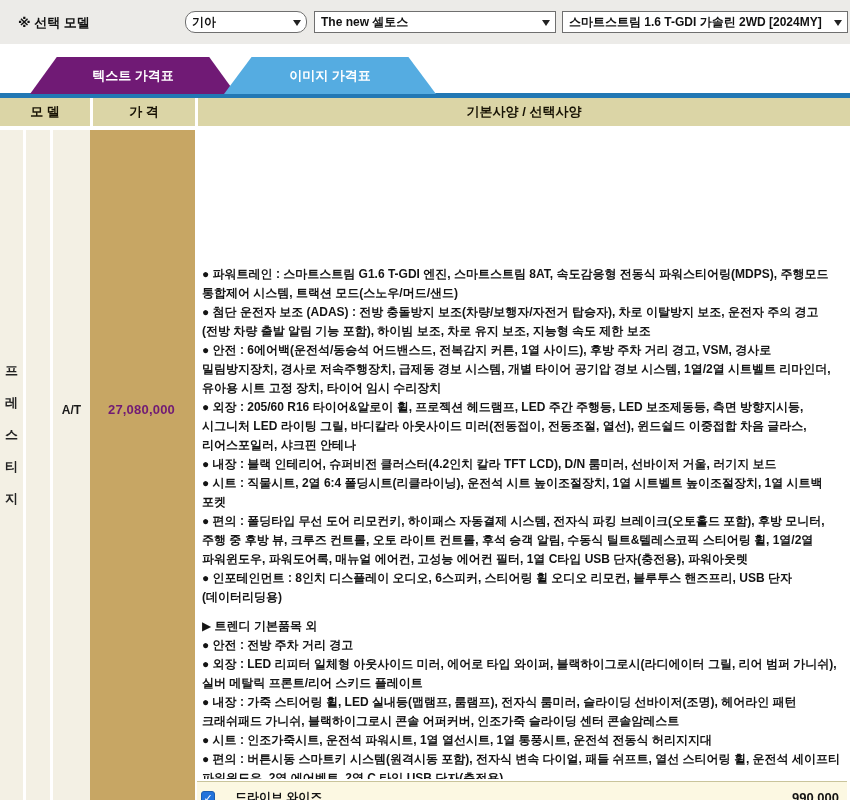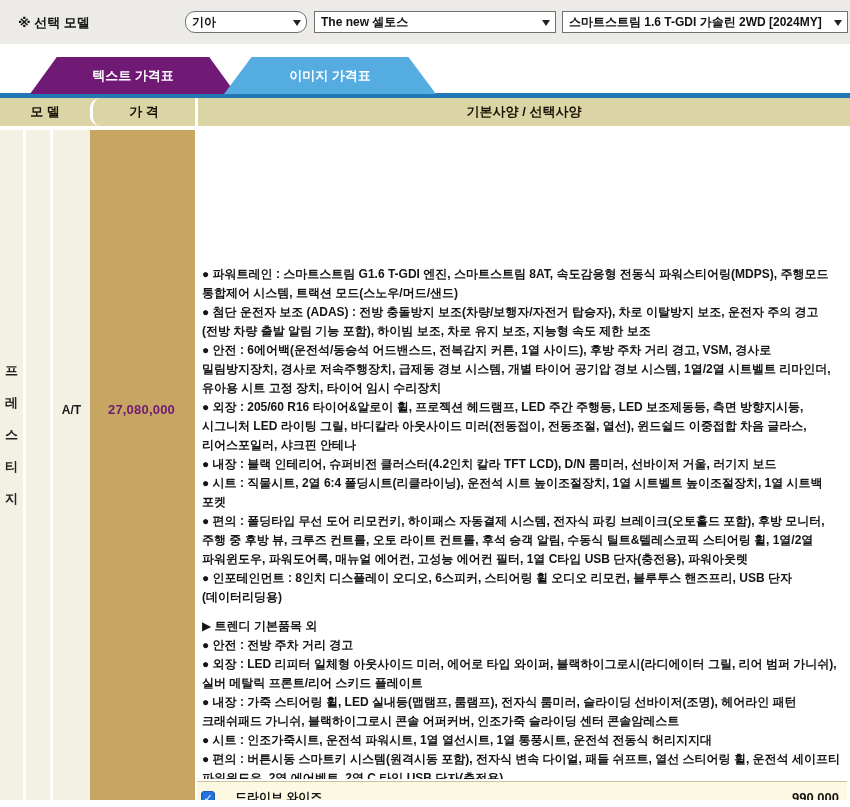--- a/index.html
+++ b/index.html
@@ -24,21 +24,21 @@
          clip-path:polygon(0% 100%, 13% 0%, 87% 0%, 100% 100%); }
   #tab-text  { left:30px;  width:206px; background:#701a75; z-index:1; }
   #tab-image { left:224px; width:212px; background:#55ACE1; z-index:2; }
   .blueline { position:absolute; left:0; top:93px; width:850px; height:5px; background:#2278B4; }
 
   
   .thead { position:absolute; left:0; top:98px; width:850px; height:30px; background:#DBD5A6;
            display:flex; border-bottom:2px solid #ffffff; }
   .th { font-size:13px; font-weight:bold; color:#171204; text-align:center; line-height:28px; }
   .th-model { width:90px; }
-  .th-price { width:105px; border-left:3px solid #fff;border-radius:10px; }
+  .th-price { width:105px; border-left:3px solid #fff; }
   .th-spec  { flex:1; border-left:3px solid #fff; }
 
   
   .body { position:absolute; left:0; top:130px; width:850px; height:670px; }
   .colA { position:absolute; left:0;  top:0; width:23px; height:670px; background:#F3F0E4; }
   .colB { position:absolute; left:26px; top:0; width:24px; height:670px; background:#F3F0E4; }
   .colC { position:absolute; left:53px; top:0; width:37px; height:670px; background:#F3F0E4; }
   .colPrice { position:absolute; left:90px; top:0; width:105px; height:670px; background:#C7A664; }
   .trimv { position:absolute; left:0; top:225px; width:23px; text-align:center; font-size:13px;
            font-weight:bold; color:#222; line-height:32px; word-break:break-all; }

